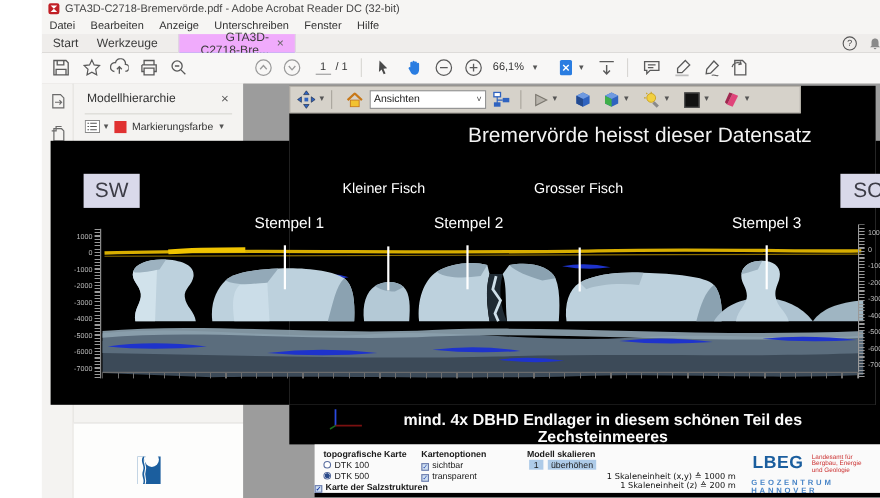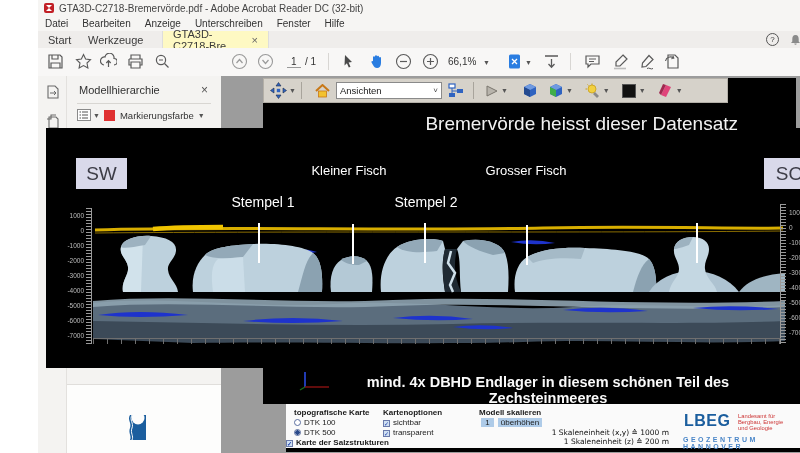--- a/index.html
+++ b/index.html
@@ -8,21 +8,21 @@
   .abs{position:absolute;}
   
   .titlebar{left:0;top:0;width:800px;height:16px;background:#f6f5f3;color:#444;font-size:10px;display:flex;align-items:center;}
   .pdficon{width:10px;height:10px;background:#c11f25;border-radius:2px;margin:0 5px 0 6px;position:relative;}
   .pdficon:after{content:"";position:absolute;left:2px;top:2px;border-left:3px solid #fff;border-right:3px solid #fff;border-top:3px solid transparent;border-bottom:3px solid transparent;width:0;height:0;transform:rotate(90deg);}
   .winbtn{position:absolute;right:18px;top:1px;color:#333;font-size:11px;}
   .menubar{left:0;top:16px;width:800px;height:15px;background:#f6f5f3;display:flex;align-items:center;font-size:10px;color:#333;}
   .menubar span{margin:0 7px;}
   .tabbar{left:0;top:31px;width:800px;height:17px;background:#efedeb;border-bottom:1px solid #737373;font-size:11px;color:#3b3b3b;padding-left:32px;}
   .tab{position:absolute;top:0;height:17px;display:flex;align-items:center;padding:0 10px;}
-  .doctab{background:#fef9c3;border-left:1px solid #ddd;border-right:1px solid #ddd;border-bottom:2px solid #1473e6;}
+  .doctab{background:#f0abfc;border-left:1px solid #ddd;border-right:1px solid #ddd;border-bottom:2px solid #1473e6;text-align:right;}
   .toolbar{left:0;top:48px;width:800px;height:28px;background:#f8f7f6;border-bottom:1px solid #d5d3d0;}
   .ticn{position:absolute;top:5px;width:17px;height:17px;}
   .tdiv{position:absolute;top:5px;width:1px;height:17px;background:#d8d6d3;}
   .pagebox{position:absolute;top:8px;font-size:10px;color:#333;}
   .caret{font-size:7px;color:#555;}
   
   .rail{left:0;top:76px;width:28px;height:377px;background:#f4f3f1;}
   .panel{left:28px;top:76px;width:155px;height:377px;background:#f4f3f1;border-left:1px solid #e3e1de;border-right:1px solid #cfcdc9;}
   .paneltitle{position:absolute;left:12px;top:8px;font-size:11px;color:#323232;}
   .panelx{position:absolute;right:14px;top:7px;font-size:12px;color:#555;}
@@ -274,20 +274,21 @@
     <span class="caret" style="margin-left:2px;">▼</span>
   </div>
 
   <div class="abs scenetitle">Bremervörde heisst dieser Datensatz</div>
   <div class="abs cornerbox" style="left:38px;top:158px;">SW</div>
   <div class="abs cornerbox" style="left:726px;top:158px;">SO</div>
   <div class="abs slabel" style="left:311px;top:163px;">Kleiner Fisch</div>
   <div class="abs slabel" style="left:488px;top:163px;">Grosser Fisch</div>
   <div class="abs slabel2" style="left:225px;top:194px;">Stempel 1</div>
   <div class="abs slabel2" style="left:388px;top:194px;">Stempel 2</div>
+  <div class="abs slabel2" style="left:659px;top:194px;">Stempel 3</div>
 
   <svg class="abs" style="left:55px;top:215px;" width="692" height="130" viewBox="0 0 692 130">
 
     <path d="M0,95 C60,88 120,100 180,96 C260,90 330,104 400,100 C470,96 540,104 610,99 C650,96 675,99 692,97 L692,126 C600,130 520,124 430,127 C330,130 200,126 100,128 L0,124 Z" fill="#3c4a58"></path>
     <path d="M0,88 C80,80 160,94 240,89 C320,84 400,97 480,92 C560,87 630,95 692,90 L692,106 C600,110 480,106 360,109 C240,112 120,108 0,106 Z" fill="#5b6d7d"></path>
     <path d="M0,86 C90,78 200,90 300,85 C420,80 540,92 692,86 L692,92 C540,98 420,86 300,91 C200,96 90,84 0,92 Z" fill="#8ea3b0" opacity="0.9"></path>
 
     <g fill="#1e33cc">
       <path d="M5,100 Q45,94 95,100 Q45,104 5,100 Z"></path>
       <path d="M150,106 Q200,100 250,106 Q200,110 150,106 Z"></path>

